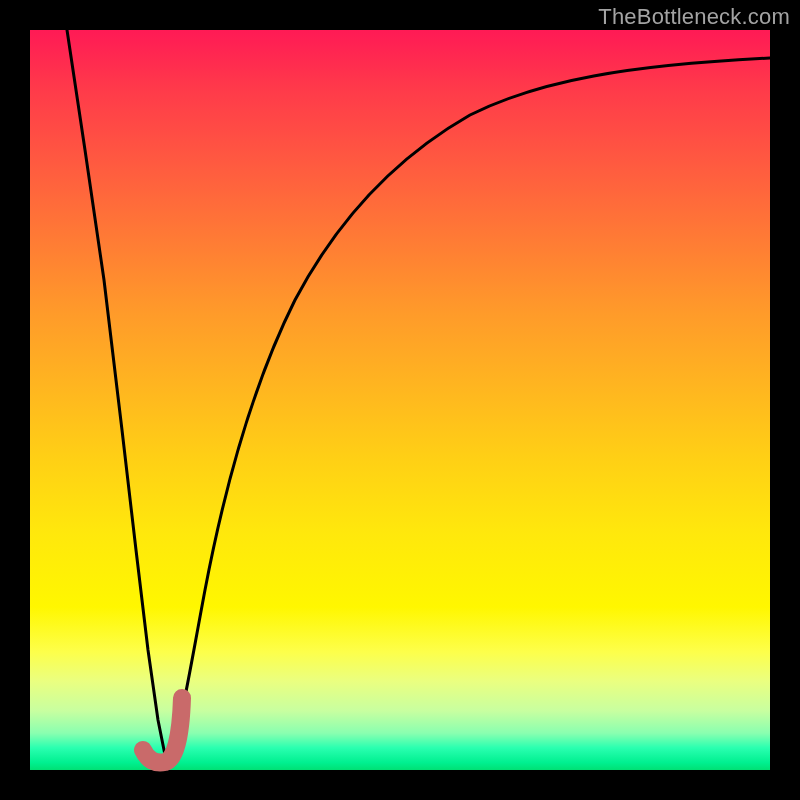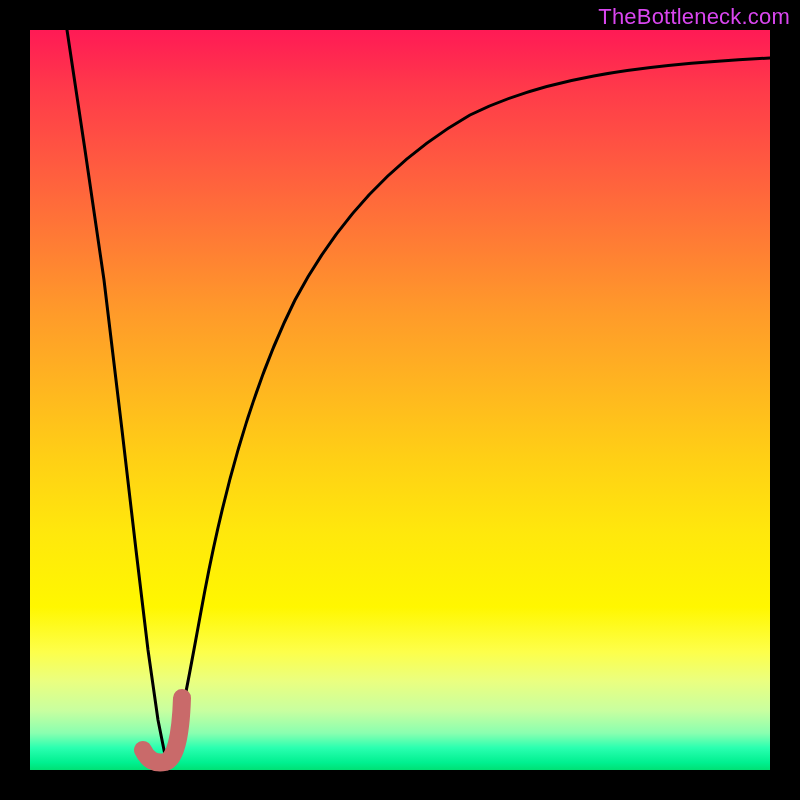--- a/index.html
+++ b/index.html
@@ -41,21 +41,21 @@
       #8affb0 95%,
       #2affb0 97%,
       #00f090 99%,
       #00e074 100%
     );
   }
   .watermark {
     position: absolute;
     top: 4px;
     right: 10px;
-    color: #d946ef;
+    color: #a3a3a3;
     font-size: 22px;
     font-weight: 500;
     letter-spacing: 0.2px;
     user-select: none;
   }
   svg.curves {
     position: absolute;
     left: 0;
     top: 0;
     width: 740px;

